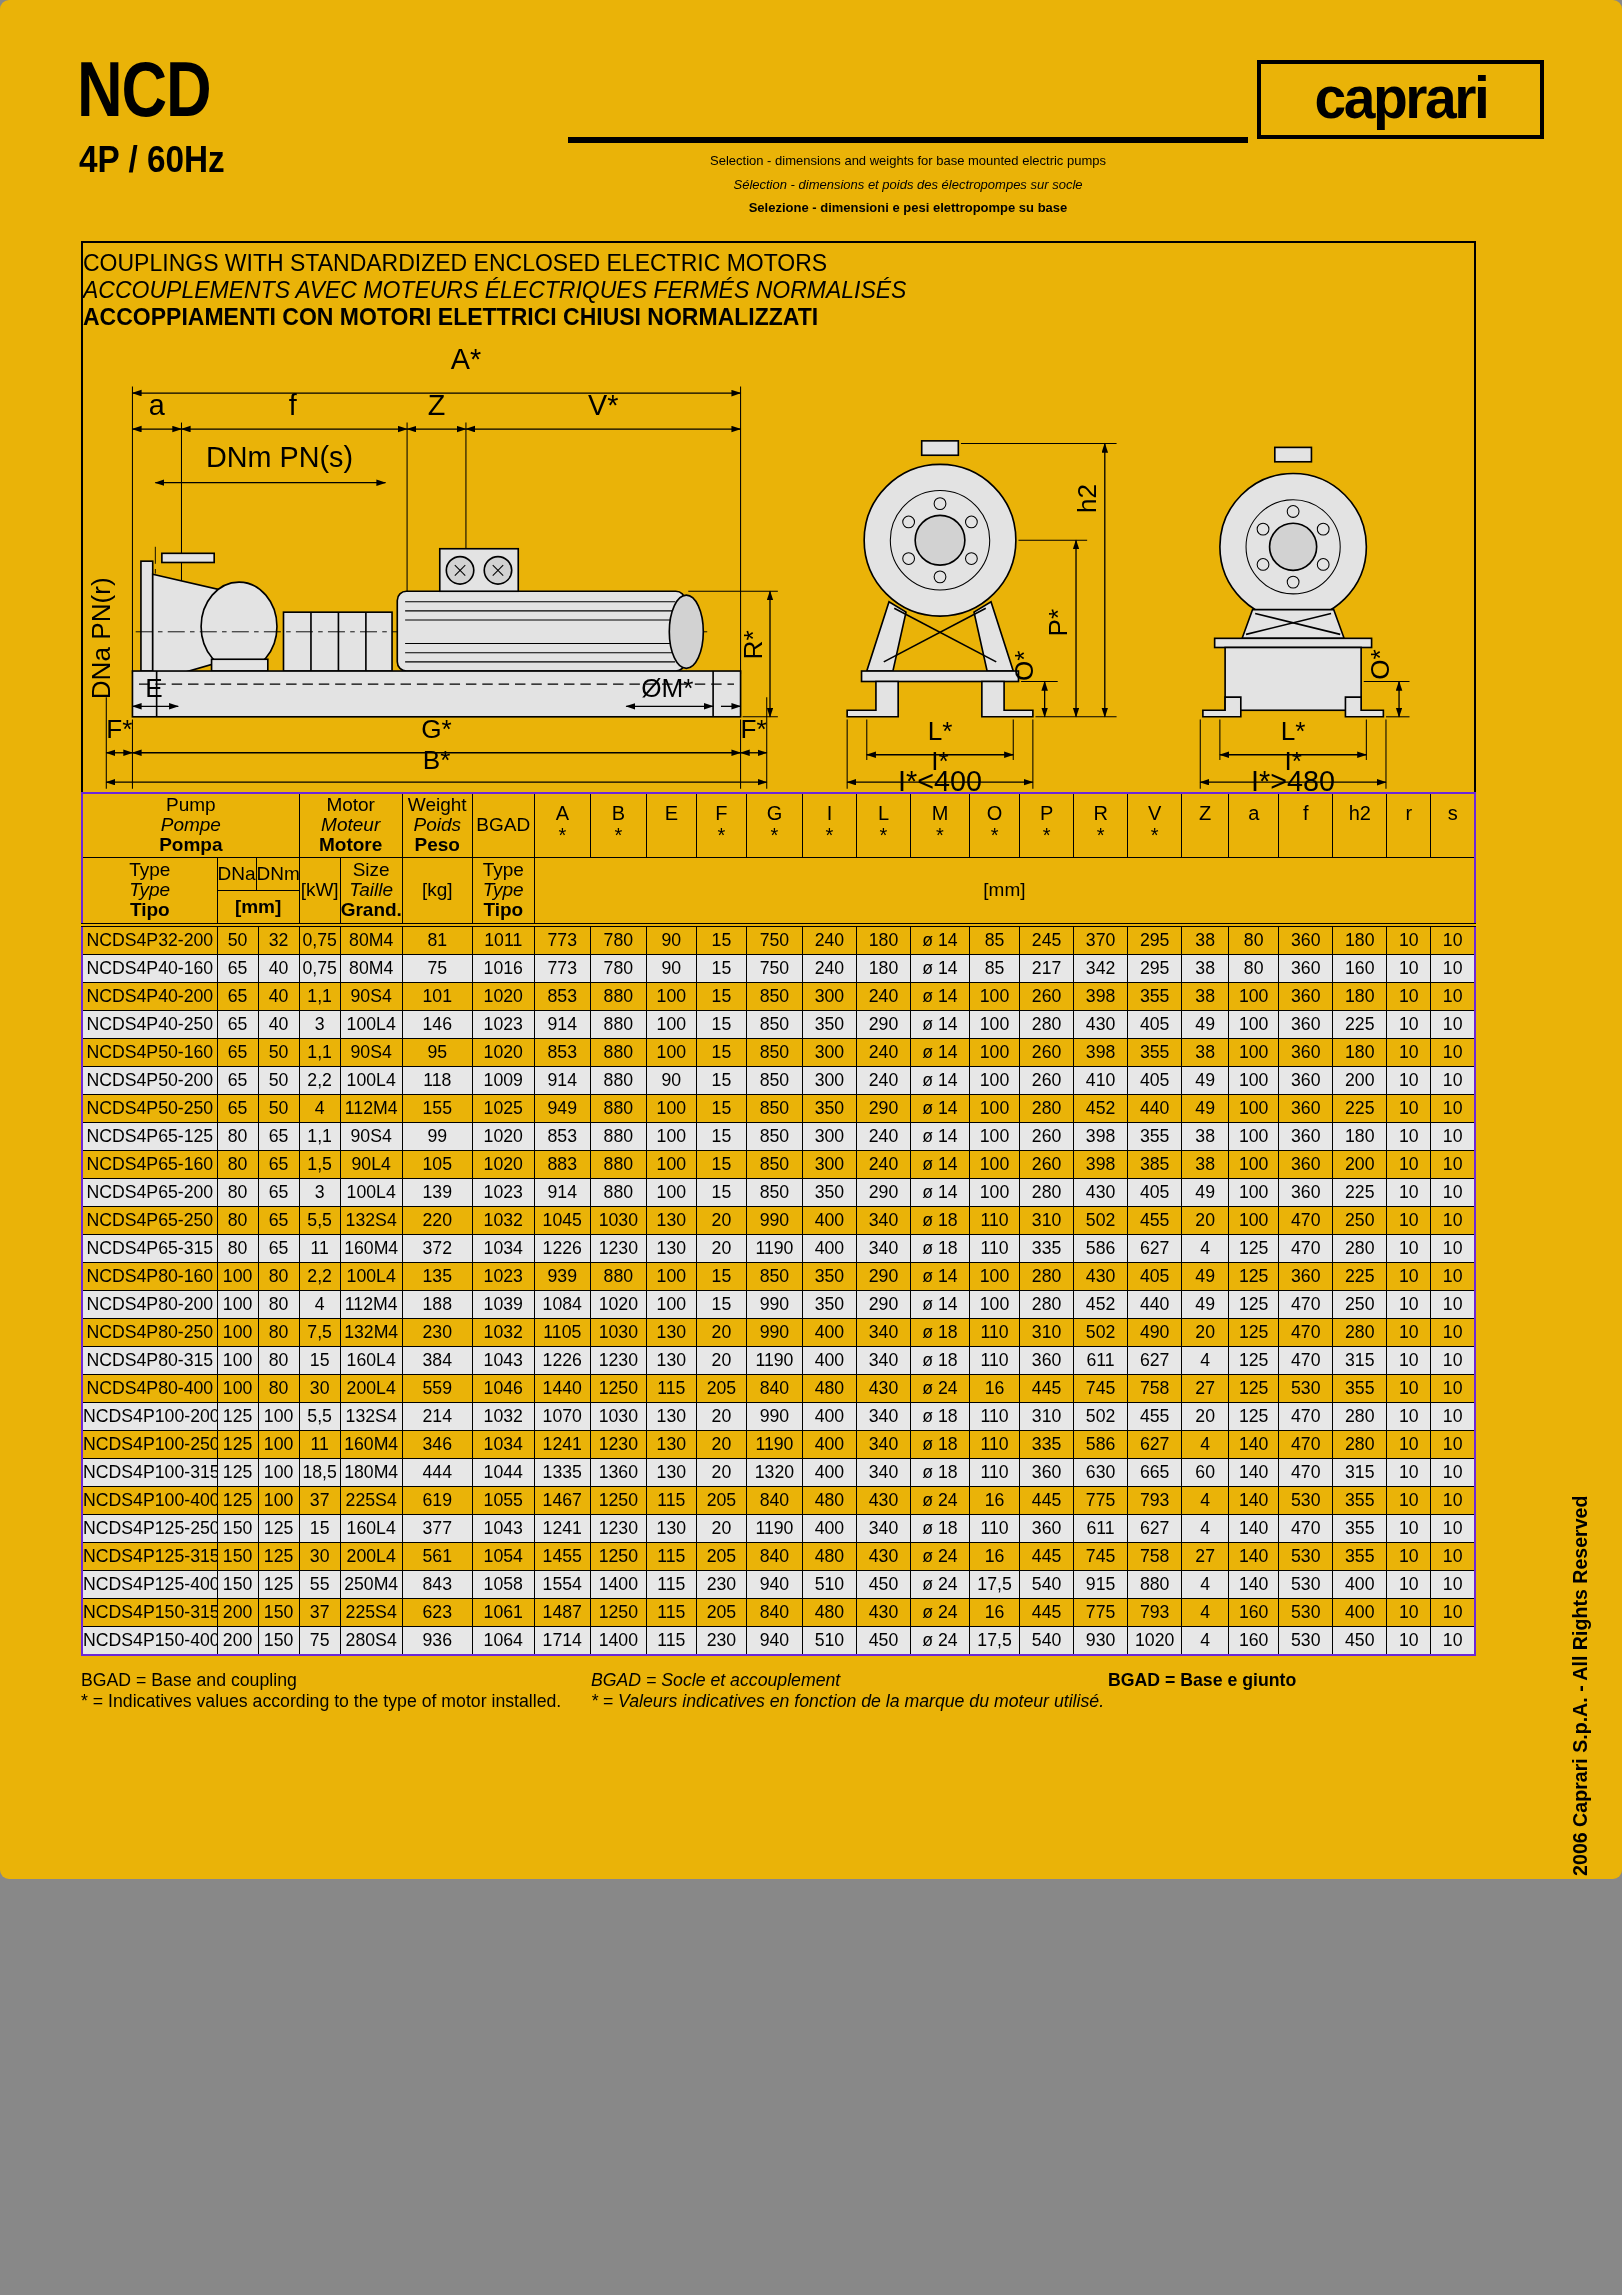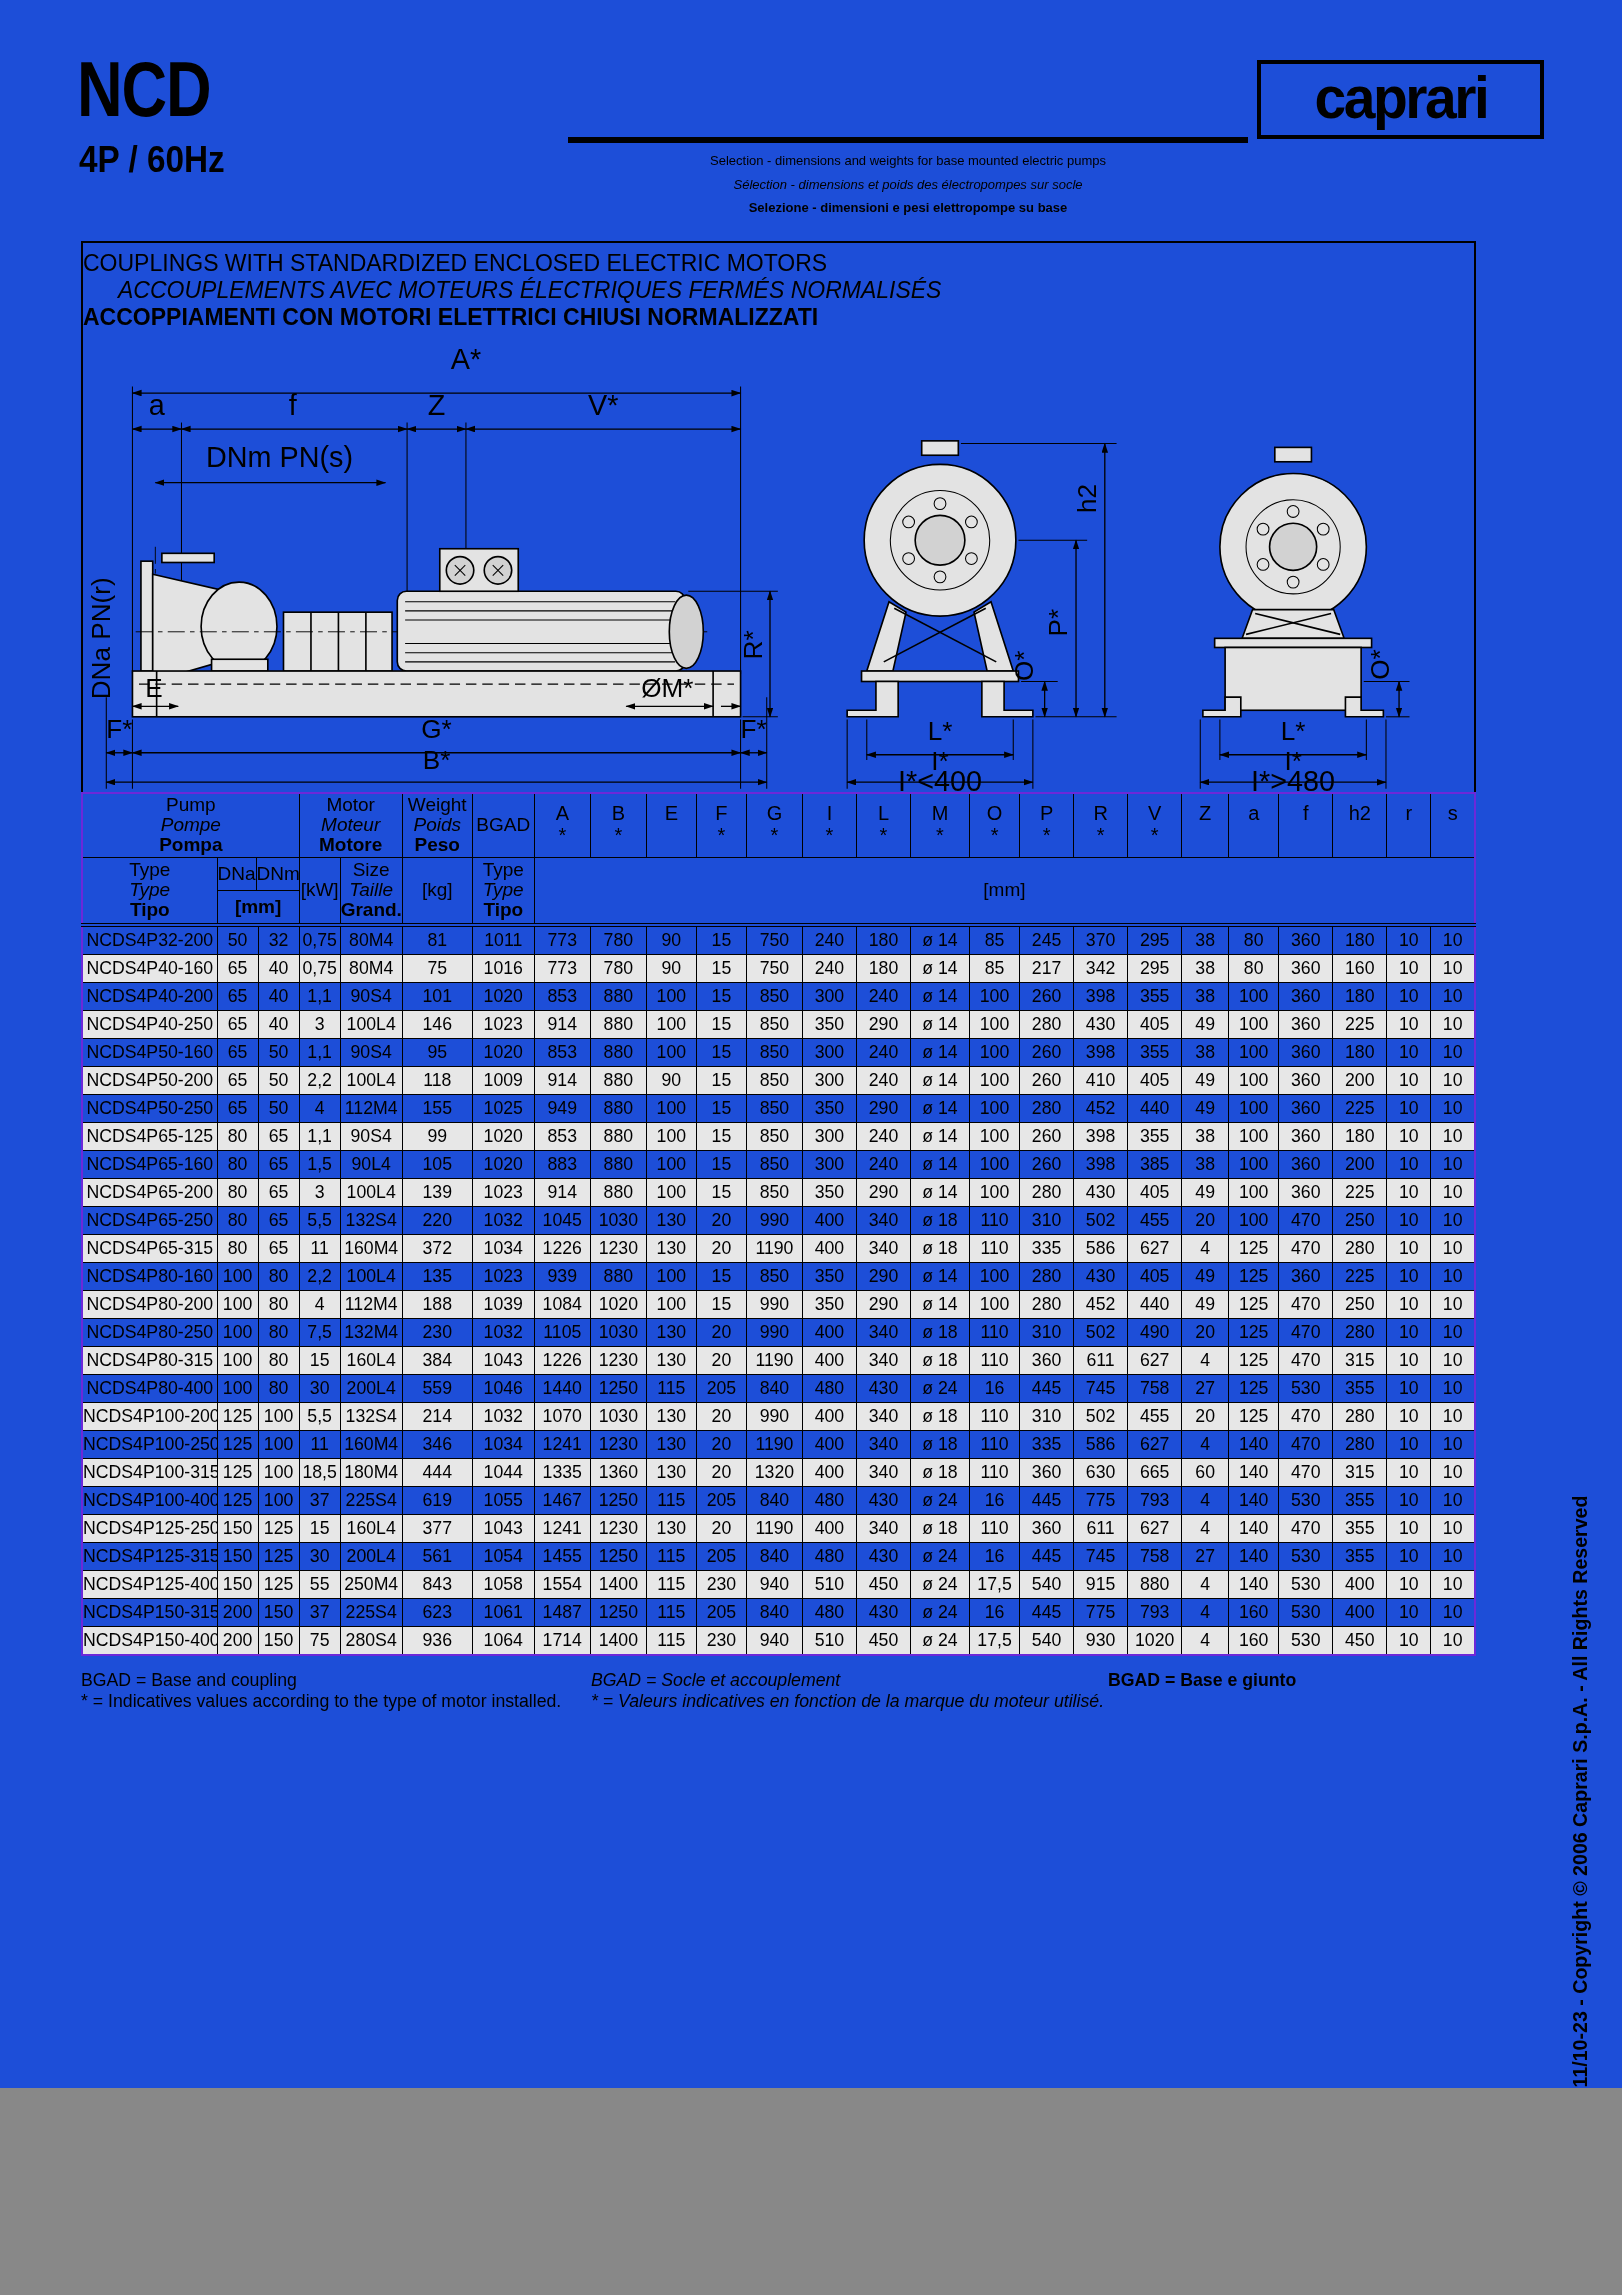--- a/index.html
+++ b/index.html
@@ -1,37 +1,37 @@
 <!DOCTYPE html>
 <html style="font-size:10.5px"><head>
 <meta charset="utf-8">
 <style>
   html,body{margin:0;padding:0;}
   body{background:#888;}
-  .page{position:relative;width:1622px;height:2088px;background:#1d4ed8;overflow:hidden;
-        font-family:"Liberation Sans",sans-serif;color:#000;}
+  .page{position:relative;width:1622px;height:1879px;background:#eab308;overflow:hidden;
+        font-family:"Liberation Sans",sans-serif;color:#000;border-radius:9px;}
   
   .series-title{position:absolute;left:77px;top:51px;font-size:77px;font-weight:bold;
         letter-spacing:-1.3px;transform:scaleX(.82);transform-origin:left top;line-height:1;}
   .series-variant{position:absolute;left:79px;top:139px;font-size:37px;font-weight:bold;
         transform:scaleX(.9);transform-origin:left top;}
   .head-rule{position:absolute;left:568px;top:137px;width:680px;height:5.9px;background:#000;}
   .subtitles{position:absolute;left:568px;top:149px;width:680px;text-align:center;
         font-size:13px;line-height:23.6px;}
   .subtitles .fr{font-style:italic;}
   .subtitles .it{font-weight:bold;}
   .logo-box{position:absolute;left:1257px;top:60px;width:279px;height:71px;
         border:4.6px solid #000;display:flex;align-items:center;justify-content:center;}
   .logo-text{font-size:60px;font-weight:bold;letter-spacing:-2.6px;line-height:1;
         transform:scaleX(.95);margin-top:-3.9px;}
   
   .content{position:absolute;left:81px;top:241px;width:1395px;}
   .frame{border:2px solid #000;border-bottom:none;box-sizing:border-box;}
   .drawing-heading{text-align:left;padding-top:6.5px;font-size:23px;line-height:27px;}
-  .drawing-heading .fr{font-style:italic;padding-left:35px;}
+  .drawing-heading .fr{font-style:italic;}
   .drawing-heading .it{font-weight:bold;}
   svg.drawing{display:block;width:1391px;height:461px;}
   svg.drawing text{font-family:"Liberation Sans",sans-serif;fill:#000;font-size:44px;}
   svg.drawing text.small{font-size:40px;}
   svg.drawing .part{fill:#e3e3e3;stroke:#000;stroke-width:2.5;}
   svg.drawing .darker{fill:#d2d2d2;stroke:#000;stroke-width:2.5;}
   svg.drawing .ln{stroke:#000;stroke-width:2.5;fill:none;}
   svg.drawing .thin{stroke:#000;stroke-width:1.6;fill:none;}
   svg.drawing .dash{stroke:#000;stroke-width:1.6;fill:none;stroke-dasharray:16 9;}
   svg.drawing .cl{stroke:#000;stroke-width:1.4;fill:none;stroke-dasharray:26 8 7 8;}

